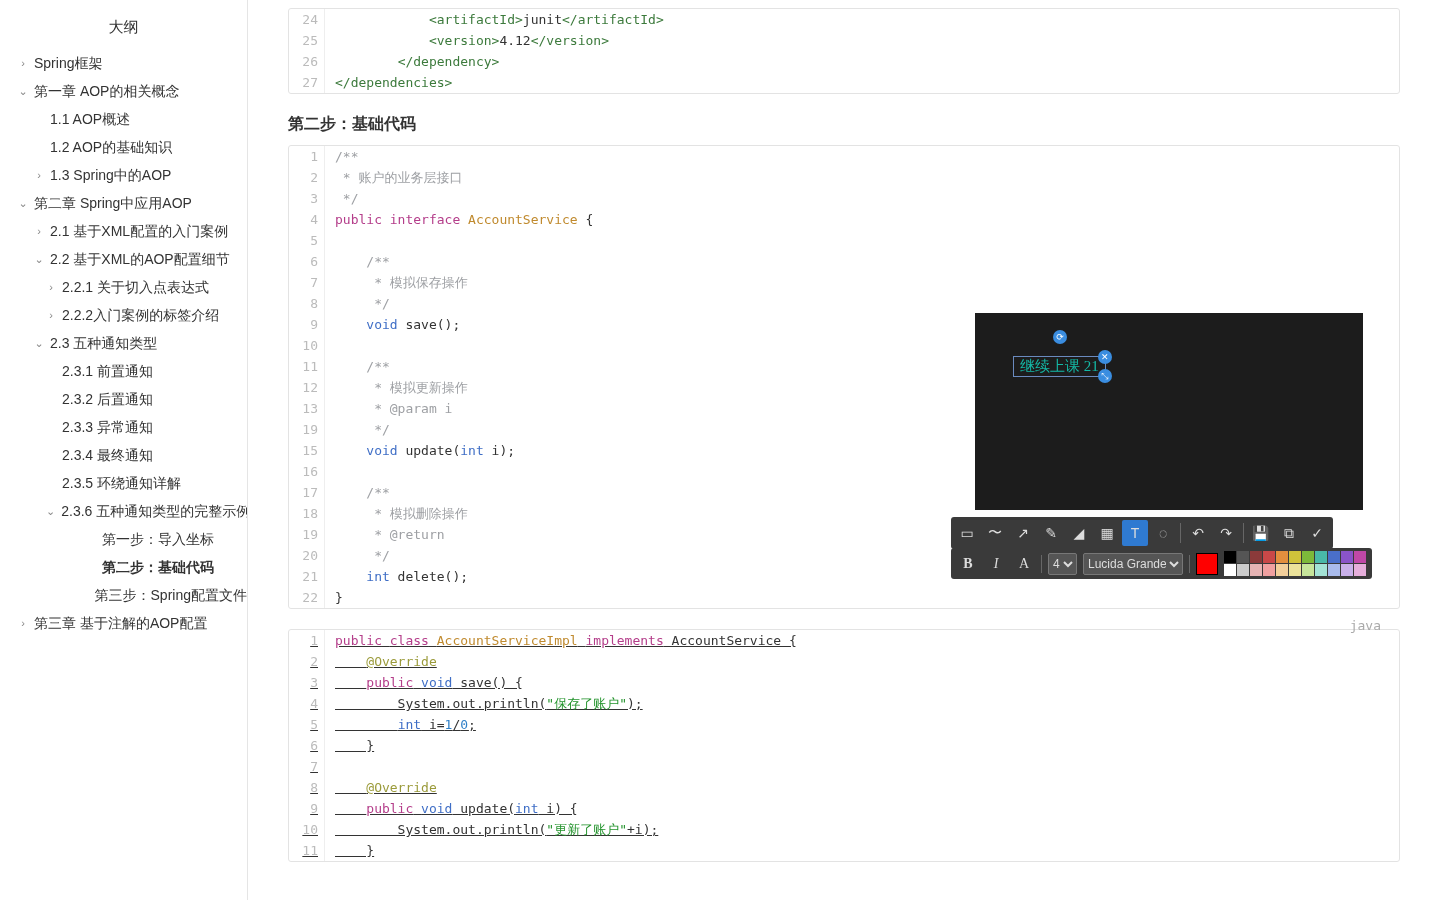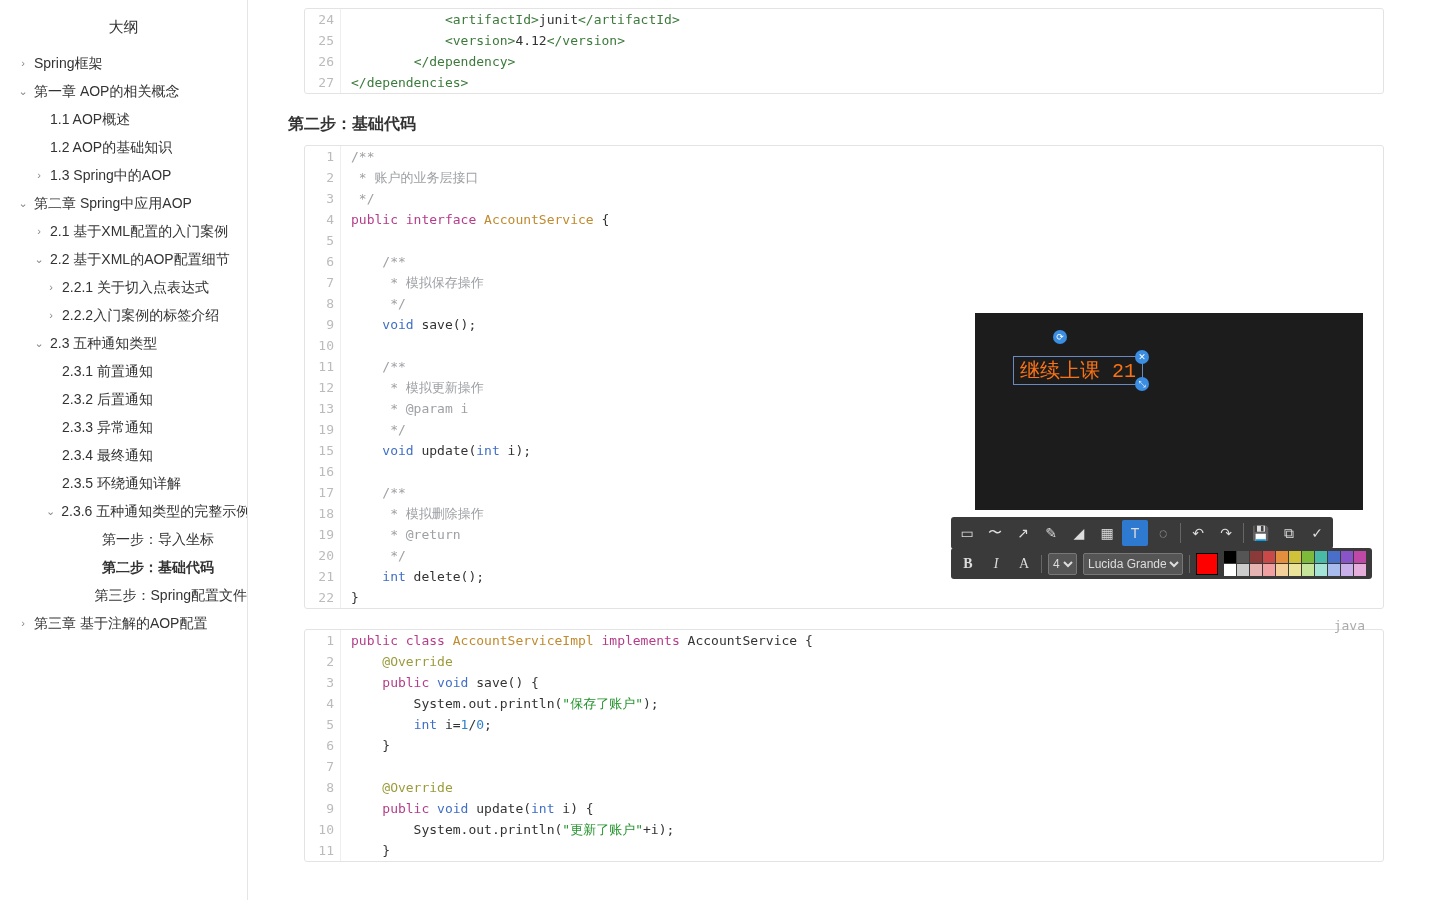--- a/index.html
+++ b/index.html
@@ -39,21 +39,21 @@
 
 .main {
   flex: 1;
   overflow-y: auto;
   padding: 0 40px 20px 40px;
   position: relative;
 }
 .code-block {
   border: 1px solid #e3e3e3;
   border-radius: 3px;
-  margin: 8px 16px 20px;
+  margin: 8px 0 20px;
   font-family: "Menlo", "Consolas", monospace;
   font-size: 13px;
   line-height: 21px;
   position: relative;
 }
 .code-block .row { display: flex; }
 .gutter {
   width: 36px;
   text-align: right;
   color: #bbb;
@@ -97,21 +97,21 @@
   position:absolute; left:78px; top:17px;
   width:14px; height:14px; border-radius:50%;
   background:#3a8de0; color:#fff; font-size:9px;
   display:flex; align-items:center; justify-content:center;
 }
 .overlay-textbox {
   position:absolute; left:38px; top:43px;
   padding: 0 6px;
   border:1px solid #6a8abf;
 }
-.overlay-textbox span { color:#f97316; font-size:20px; font-family: Liberation Mono, monospace; }
+.overlay-textbox span { color:#14b8a6; font-size:15px; font-family: Liberation Serif, serif; }
 .handle { position:absolute; width:14px; height:14px; border-radius:50%; background:#3a8de0; color:#fff; font-size:9px; display:flex; align-items:center; justify-content:center;}
 .handle.close { right:-7px; top:-7px; }
 .handle.resize { right:-7px; bottom:-7px; }
 
 .toolbar {
   position:absolute;
   left:703px; top:517px;
   z-index:6;
   display:flex; gap:2px;
   background:#3a3a3a;
@@ -350,21 +350,21 @@
       <div class="row">
         <div class="gutter">21</div>
         <div class="code"><span>    </span><span class="c-type">int</span><span> delete();</span></div>
       </div>
       <div class="row">
         <div class="gutter">22</div>
         <div class="code"><span>}</span></div>
       </div>
     </div>
 
-  <div class="code-block" id="cb3" style="position:relative;">
+  <div class="code-block" id="cb3" style="position:relative;text-decoration:underline;">
     <div class="lang-tag">java</div>
   <div class="row">
         <div class="gutter">1</div>
         <div class="code"><span class="c-kw">public</span><span> </span><span class="c-kw">class</span><span> </span><span class="c-class">AccountServiceImpl</span><span> </span><span class="c-kw">implements</span><span> AccountService {</span></div>
       </div>
       <div class="row">
         <div class="gutter">2</div>
         <div class="code"><span>    </span><span class="c-at">@Override</span></div>
       </div>
       <div class="row">

